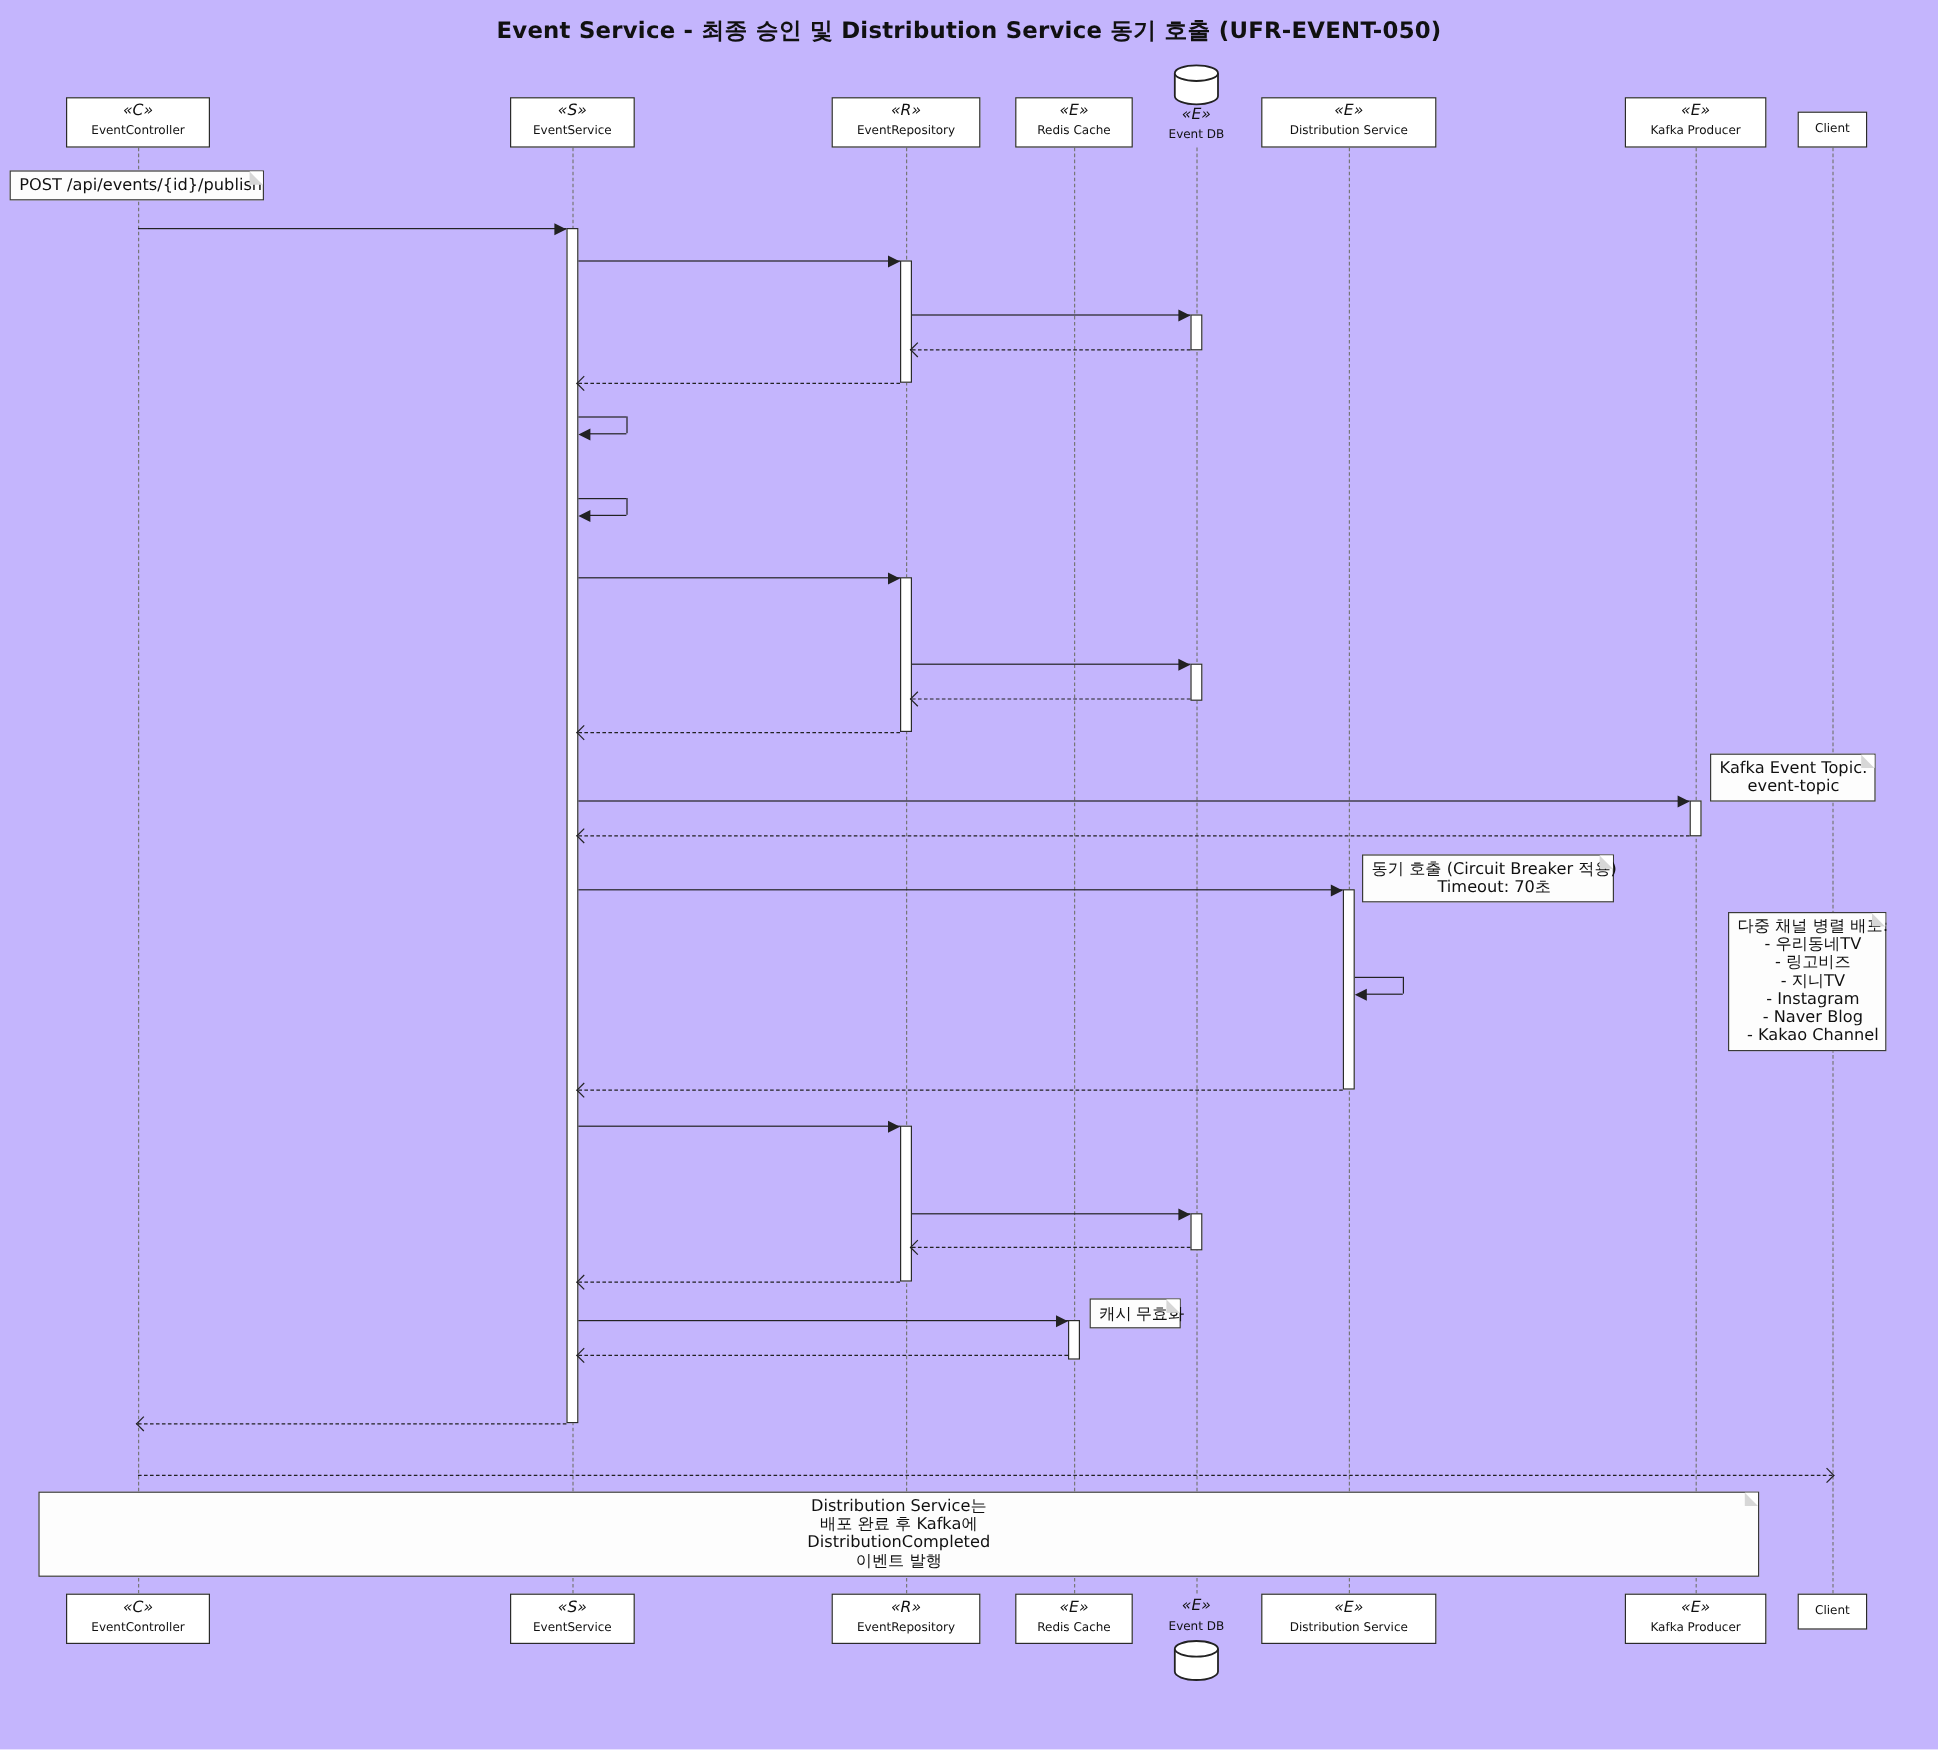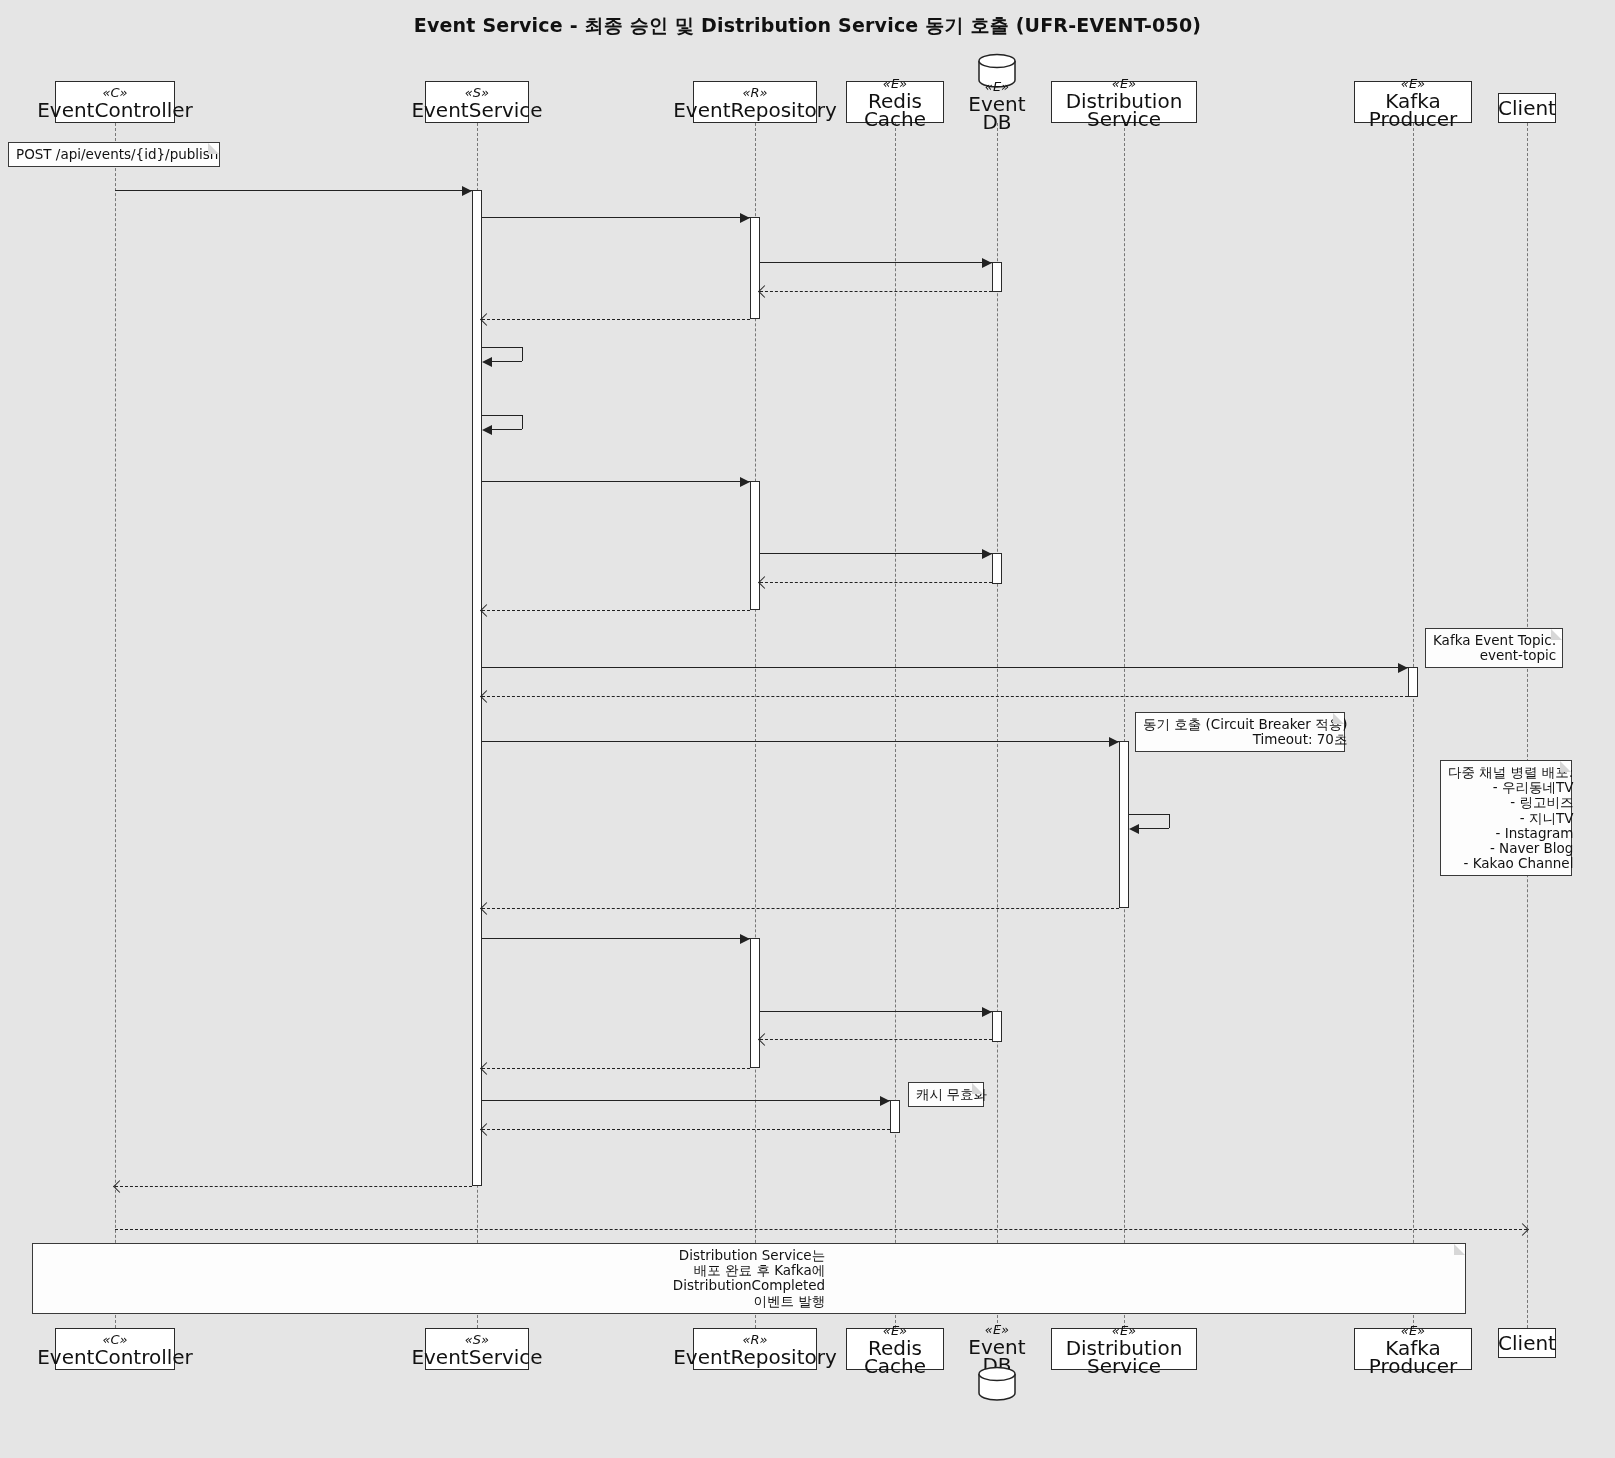--- a/index.html
+++ b/index.html
@@ -1,35 +1,35 @@
 <!DOCTYPE html>
 <html><head>
 <meta charset="utf-8">
 <style>
   html,body { margin:0; padding:0; background:#ffffff; }
   #stage {
     position:relative;
     width:1615px; height:1458px;
-    background:#e5e5e5;
+    background:#c4b5fd;
     font-family:"DejaVu Sans","Liberation Sans",sans-serif;
     color:#111;
     overflow:hidden;
   }
   .title {
     position:absolute; top:13px; left:0; width:100%;
     text-align:center; font-weight:bold; font-size:19px; letter-spacing:.2px;
   }
   .lifeline { position:absolute; width:0; border-left:1px dashed #777; }
   .pbox {
     position:absolute; background:#fff; border:1.5px solid #2b2b2b;
     display:flex; flex-direction:column; align-items:center; justify-content:center;
     box-sizing:border-box; text-align:center;
   }
   .stereo { font-style:italic; font-size:13px; line-height:16px; }
-  .pname  { font-size:20px; line-height:18px; }
+  .pname  { font-size:10px; line-height:18px; }
   .dbtext {
     position:absolute; text-align:center;
     display:flex; flex-direction:column; align-items:center; justify-content:center;
   }
   .cyl { position:absolute; }
   .activation { position:absolute; width:10px; background:#fff; border:1px solid #2b2b2b; box-sizing:border-box; }
   .mline { position:absolute; height:0; border-top:1px solid #222; }
   .mline.dashed { border-top-style:dashed; }
   .vline { position:absolute; width:0; border-left:1px solid #222; }
   .mlabel { position:absolute; font-size:13.5px; line-height:15.2px; white-space:pre; }
@@ -40,21 +40,21 @@
   .chev-l { transform:rotate(-135deg); }
   .note {
     position:absolute; background:#fdfdfd; border:1px solid #3a3a3a;
     font-size:13.5px; line-height:15.2px; padding:4px 7px; box-sizing:border-box;
   }
   .note::after {
     content:""; position:absolute; top:0; right:0; width:0; height:0;
     border-style:solid; border-width:0 11px 11px 0;
     border-color:#ffffff #ffffff #d7d7d7 #d7d7d7;
   }
-  .note span { white-space:pre; display:inline-block; text-align:right; }
+  .note span { white-space:pre; display:inline-block; text-align:center; }
   .note.center { text-align:center; }
 </style>
 </head>
 <body>
 
 <div id="stage">
   <div class="title">Event Service - 최종 승인 및 Distribution Service 동기 호출 (UFR-EVENT-050)</div>
 <div class="lifeline" style="left: 115px; top: 123px; height: 1205px;"></div>
     <div class="lifeline" style="left: 477px; top: 123px; height: 1205px;"></div>
     <div class="lifeline" style="left: 755px; top: 123px; height: 1205px;"></div>

